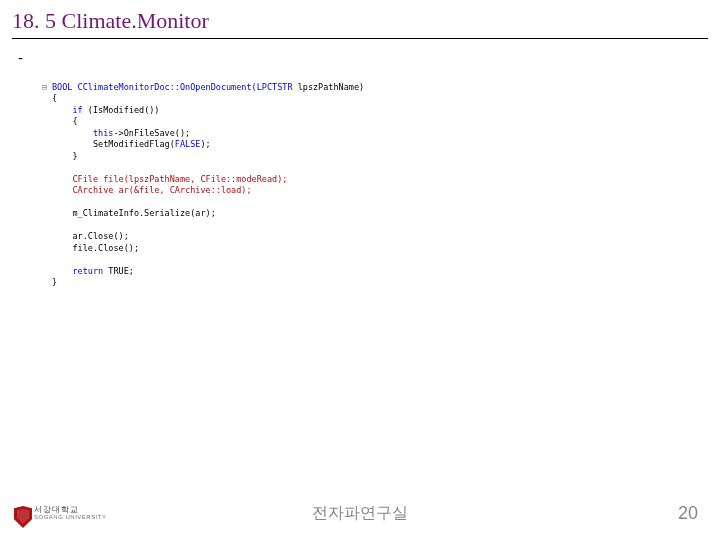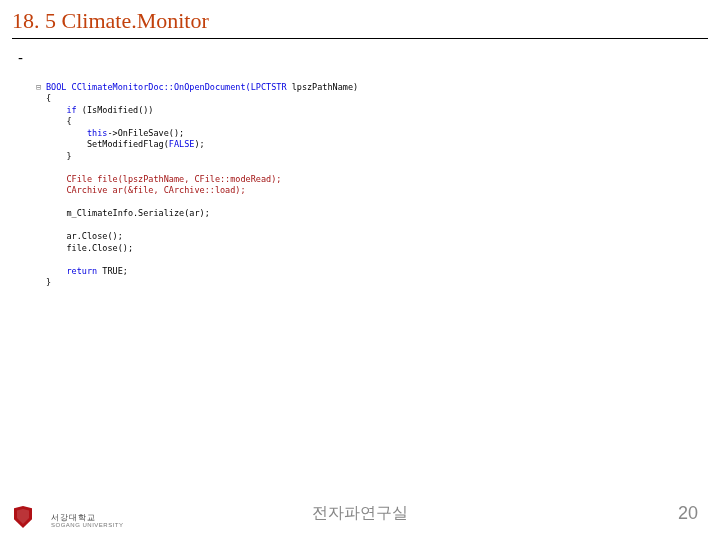--- a/index.html
+++ b/index.html
@@ -10,21 +10,21 @@
     background: #fff;
     position: relative;
     overflow: hidden;
   }
   .title-area {
     padding: 8px 12px 0 12px;
   }
   .title {
     font-family: "Times New Roman", serif;
     font-size: 22px;
-    color: #c2410c;
+    color: #701a75;
     padding-bottom: 4px;
   }
   .title-underline {
     border-bottom: 1px solid #000;
     margin-bottom: 10px;
   }
   .body-area {
     padding: 0 18px;
   }
   .bullet-row {
@@ -35,21 +35,21 @@
   }
   .bullet-dash {
     font-size: 15px;
     color: #000;
   }
   .bullet-text {
     font-size: 15px;
     color: #000;
   }
   .code-block {
-    margin-left: 16px;
+    margin-left: 22px;
     width: 560px;
     background: #fff;
     padding: 4px 0 4px 2px;
     font-family: Consolas, "Courier New", monospace;
     font-size: 8.5px;
     line-height: 1.35;
     color: #000;
   }
   .code-block pre { white-space: pre; }
   .kw  { color: #0000e0; }        
@@ -60,22 +60,22 @@
     bottom: 10px;
     left: 0;
     right: 0;
     height: 40px;
   }
   .logo {
     position: absolute;
     left: 14px;
     bottom: 2px;
     display: flex;
-    align-items: flex-end;
-    gap: 19px;
+    align-items: flex-start;
+    gap: 2px;
   }
   .shield {
     width: 18px; height: 22px;
     background: #b01116;
     clip-path: polygon(50% 0, 100% 10%, 100% 60%, 50% 100%, 0 60%, 0 10%);
     position: relative;
   }
   .shield::after{
     content:"";
     position:absolute; left:3px; top:3px; right:3px; bottom:4px;

